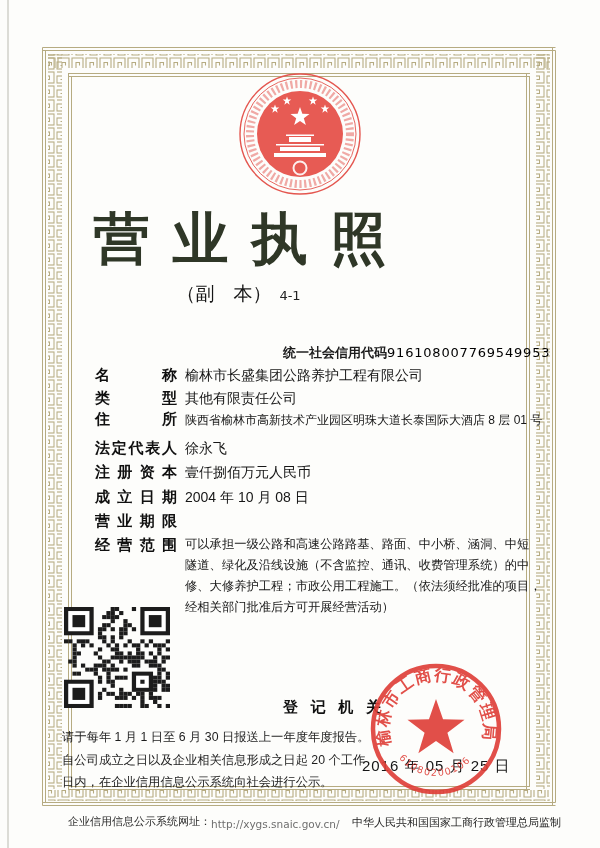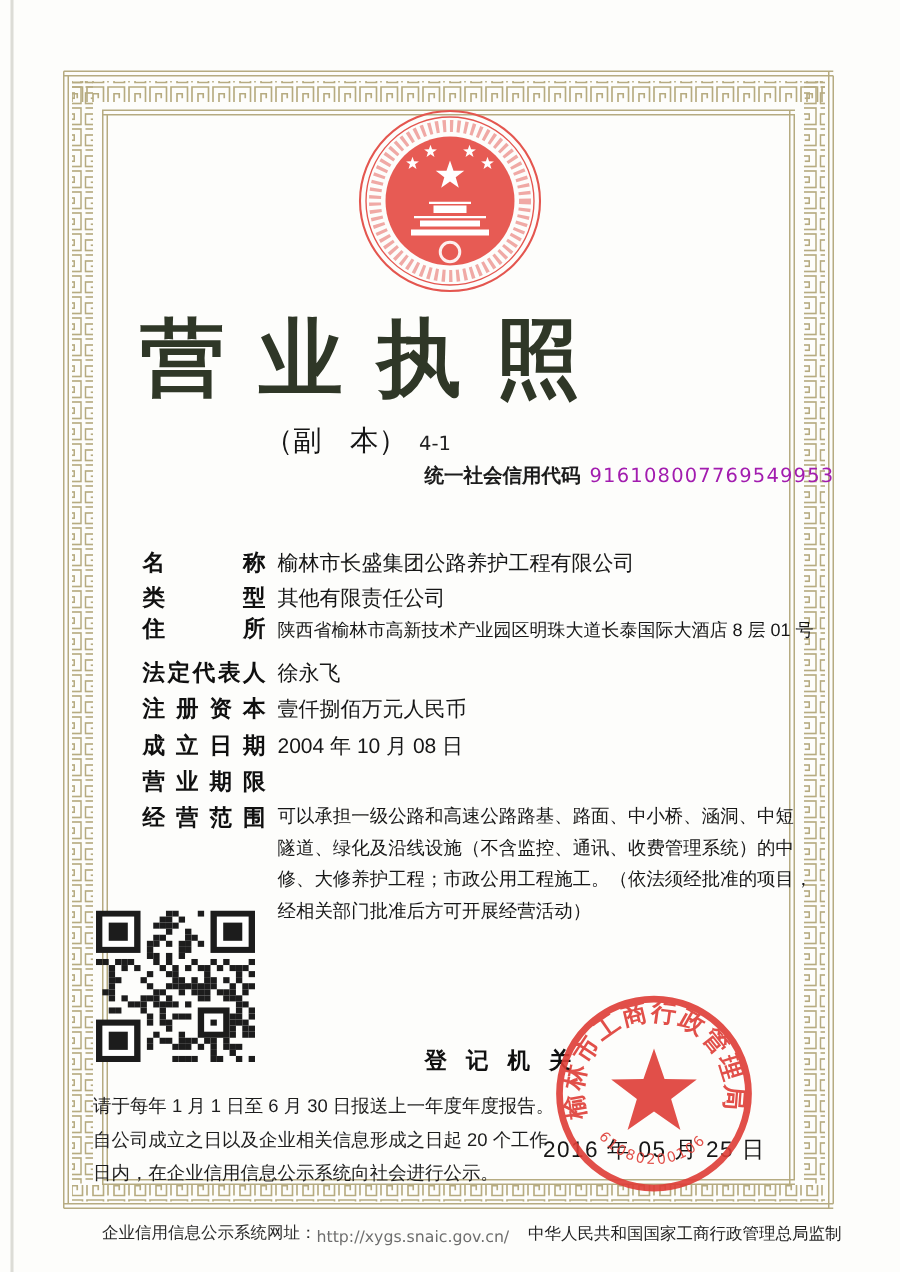--- a/index.html
+++ b/index.html
@@ -13,22 +13,22 @@
   .doc-title{
     position:absolute;left:0;top:202px;width:480px;text-align:center;
     font-size:56px;font-weight:bold;color:#2f3727;letter-spacing:23px;padding-left:23px;box-sizing:border-box;
   }
   .subtitle-row{
     position:absolute;left:0;top:281px;width:477px;display:flex;justify-content:center;align-items:baseline;gap:8px;
   }
   .subtitle-row .sub{font-size:19px;color:#161616;}
   .subtitle-row .copy{font-size:13px;font-family:"DejaVu Sans",sans-serif;color:#222;}
   .credit-row{position:absolute;left:283px;top:308px;display:flex;align-items:baseline;}
-  .credit-row .clabel{font-size:13px;font-weight:600;color:#1c1c1c;}
-  .credit-row .cvalue{font-size:13px;margin-left:6px;letter-spacing:0.8px;font-family:"DejaVu Sans",sans-serif;color:#a21caf;}
+  .credit-row .clabel{font-size:13px;font-weight:600;color:#1c1c1c;margin-top:36px;}
+  .credit-row .cvalue{font-size:13px;letter-spacing:0.8px;font-family:"DejaVu Sans",sans-serif;color:#000000;}
   .row{position:absolute;left:95px;display:flex;align-items:baseline;}
   .row .lbl{width:82px;font-size:15px;font-weight:600;color:#101010;}
   .row .val{margin-left:8px;font-size:14px;color:#161616;white-space:nowrap;text-align:center;}
   .row .val.small{font-size:12px;}
   .jc{display:flex;justify-content:space-between;}
   .scope-line{position:absolute;left:185px;font-size:12.3px;color:#161616;white-space:nowrap;}
   .qr{position:absolute;left:64px;top:607px;}
   .reg-label{position:absolute;left:283px;top:698px;width:98px;font-size:15px;font-weight:600;color:#101010;}
   .notice{position:absolute;left:62px;font-size:12.3px;color:#1d1d1d;white-space:nowrap;}
   .issue-date{position:absolute;left:362px;top:757px;font-size:15px;letter-spacing:1px;color:#151515;white-space:nowrap;}

